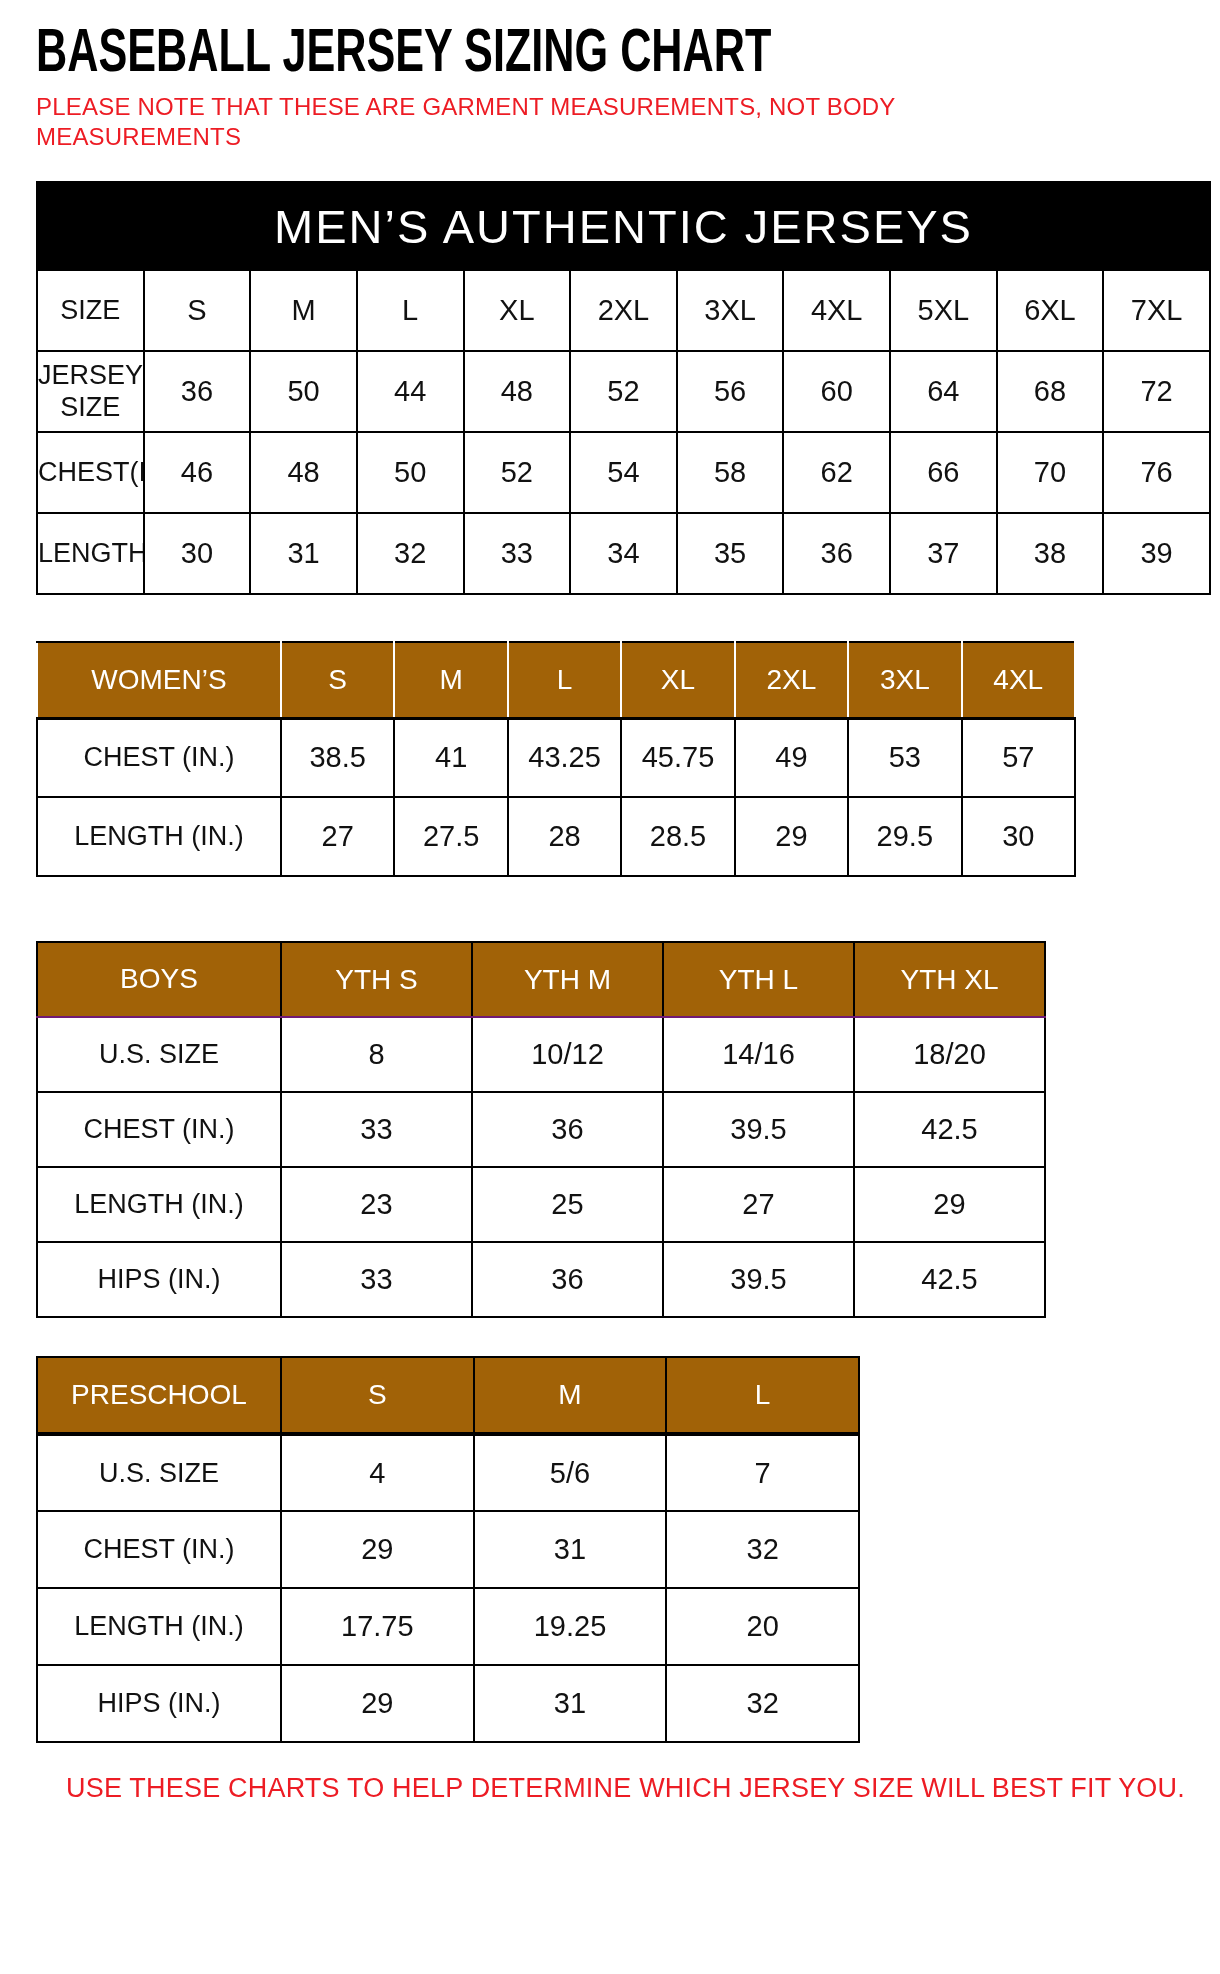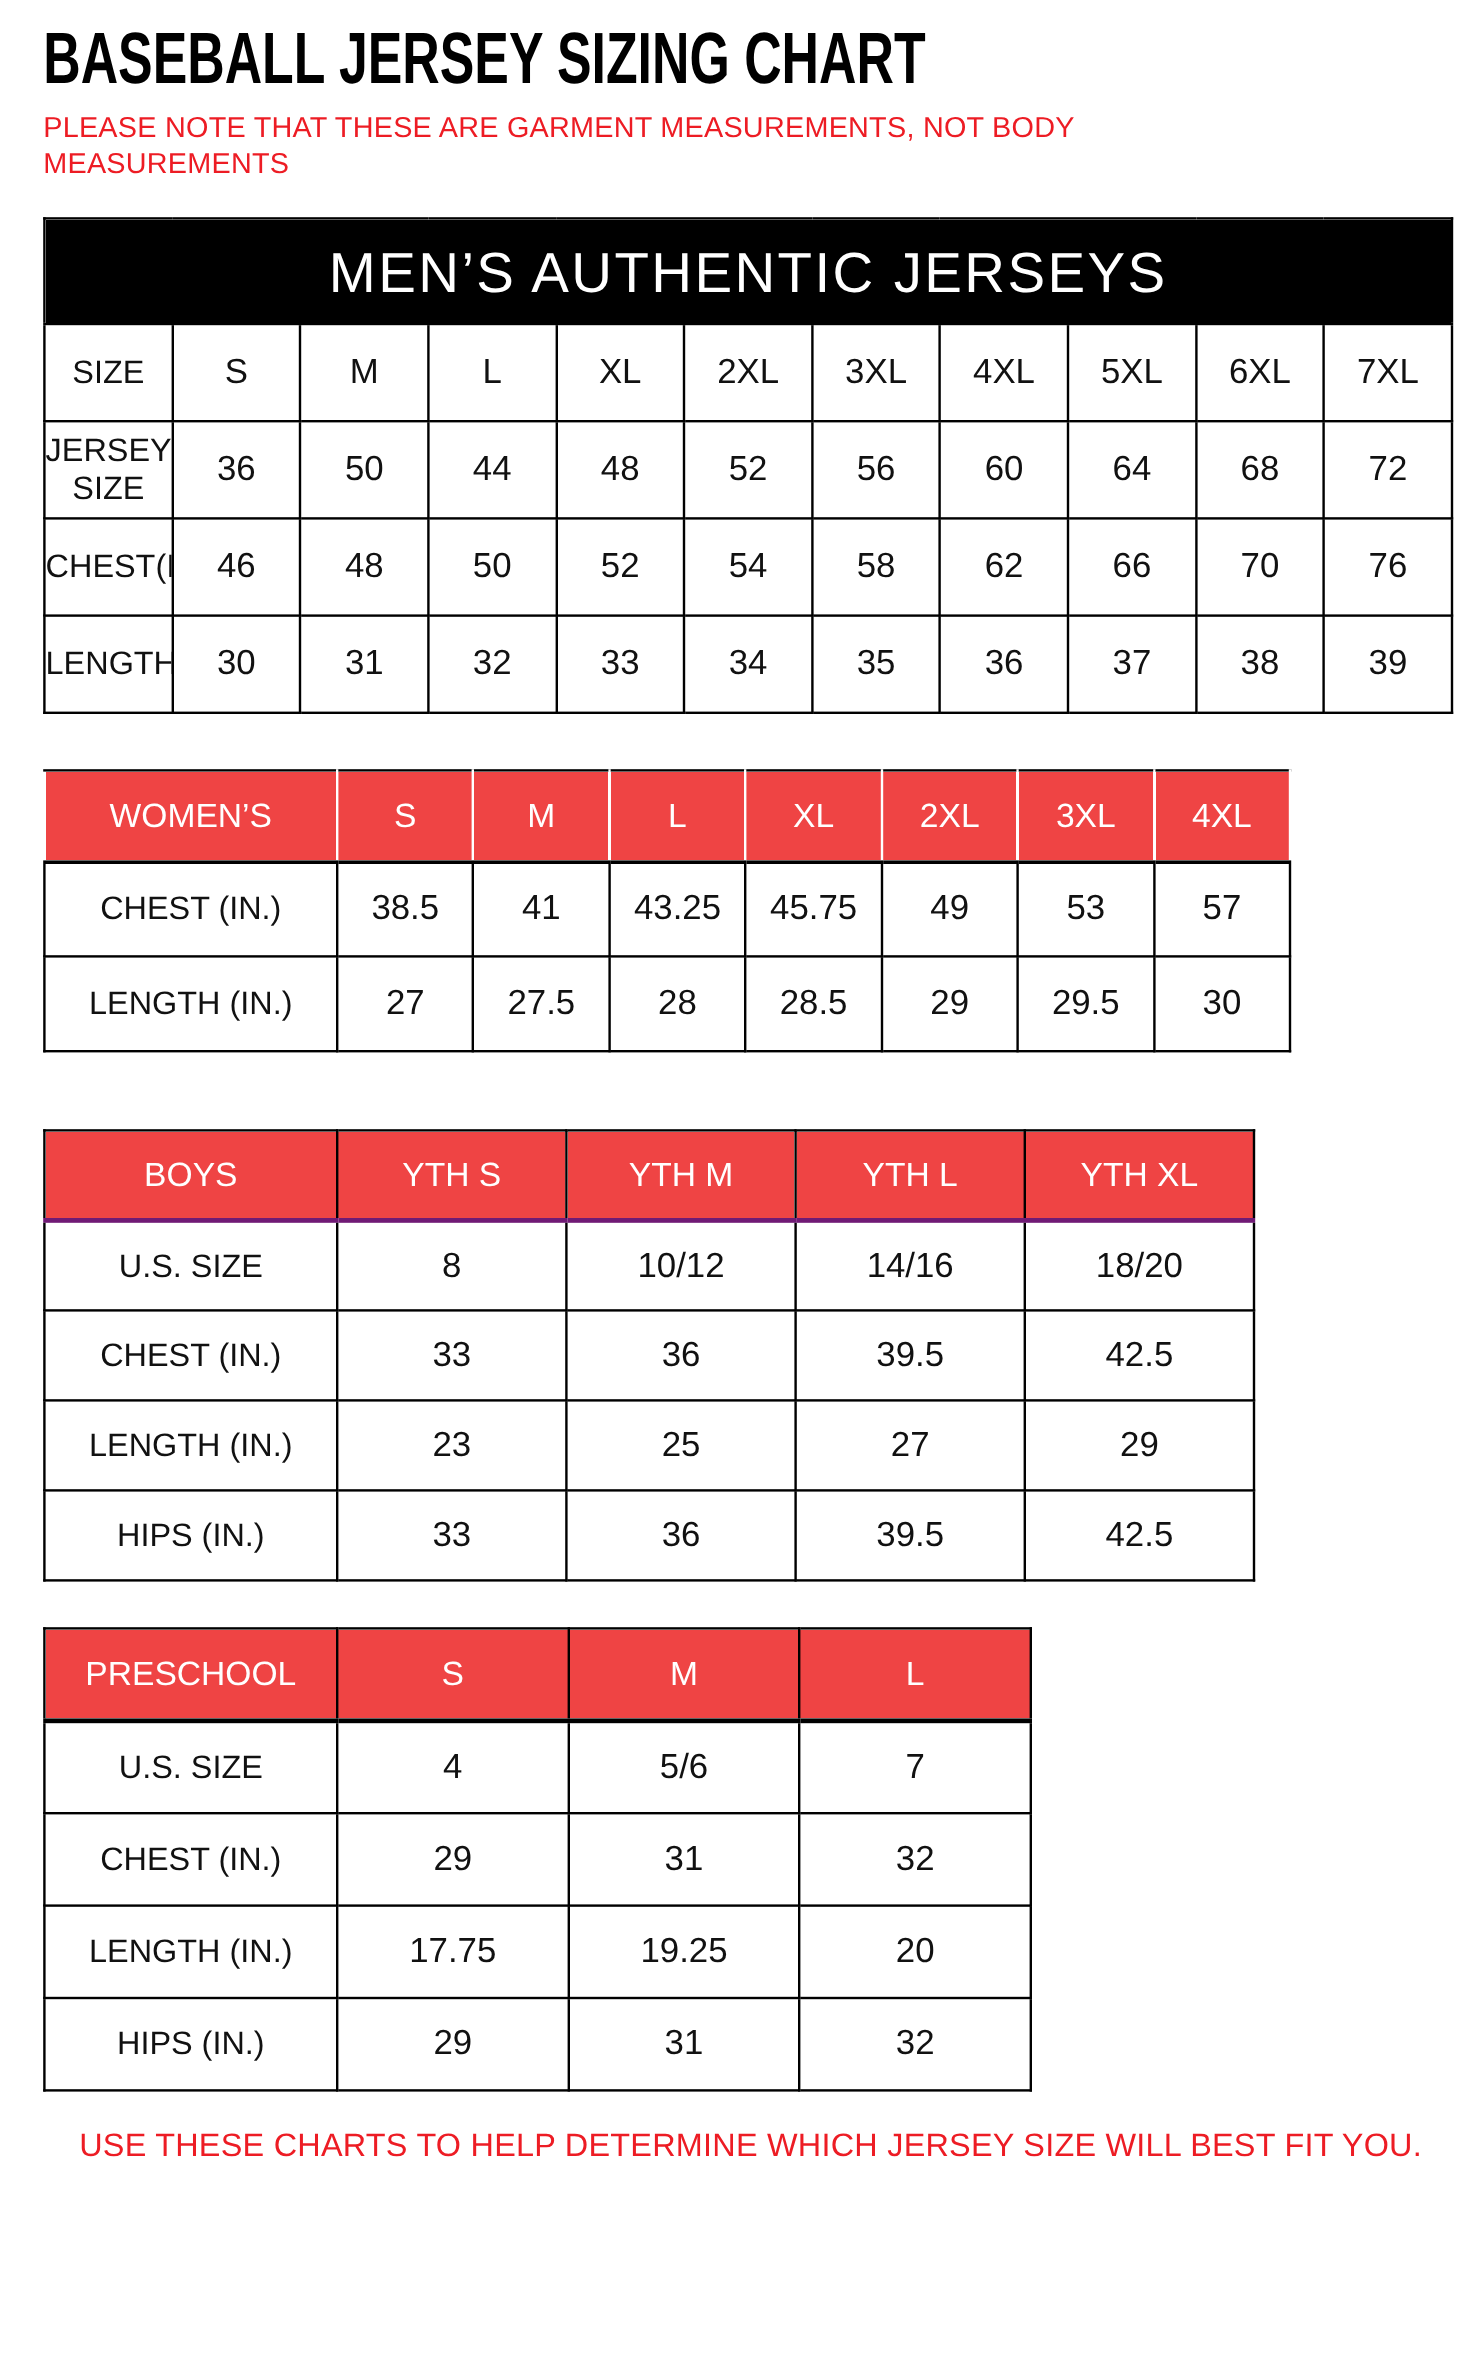--- a/index.html
+++ b/index.html
@@ -50,32 +50,32 @@
   
   .t-mens   { width: 1175px; margin-top: 30px; }
   .t-mens td.banner {
     background: #000000; color: #fff;
     border-left: none; border-right: none; border-top: none;
     font-size: 47px; letter-spacing: 2px; height: 86px;
   }
   .t-mens tbody tr { height: 81px; }
 
   
-  tr.gray-header th { background: #ef4444; color: #fff; font-size: 28px; }
+  tr.gray-header th { background: #a16207; color: #fff; font-size: 28px; }
 
   
   .t-womens { width: 1040px; margin-top: 46px; }
   .t-womens tr { height: 79px; }
   .t-womens tr.gray-header { height: 76px; }
   .t-womens tr.gray-header th { border-left: 2px solid #fff; border-right: 2px solid #fff; border-bottom: 3px solid #000; }
 
   
   .t-boys   { width: 1010px; margin-top: 64px; }
   .t-boys tr { height: 75px; }
-  .t-boys tr.gray-header th { border-bottom: 4px solid #701a75; }
+  .t-boys tr.gray-header th { border-bottom: 2px solid #701a75; }
 
   
   .t-preschool { width: 824px; margin-top: 38px; padding-left: 20px; }
   .t-preschool tr { height: 77px; }
   .t-preschool tr.gray-header th { border-bottom: 4px solid #000; }
 
   .footer-note {
     margin-top: 30px;
     font-size: 27px;
     letter-spacing: 0.2px;

